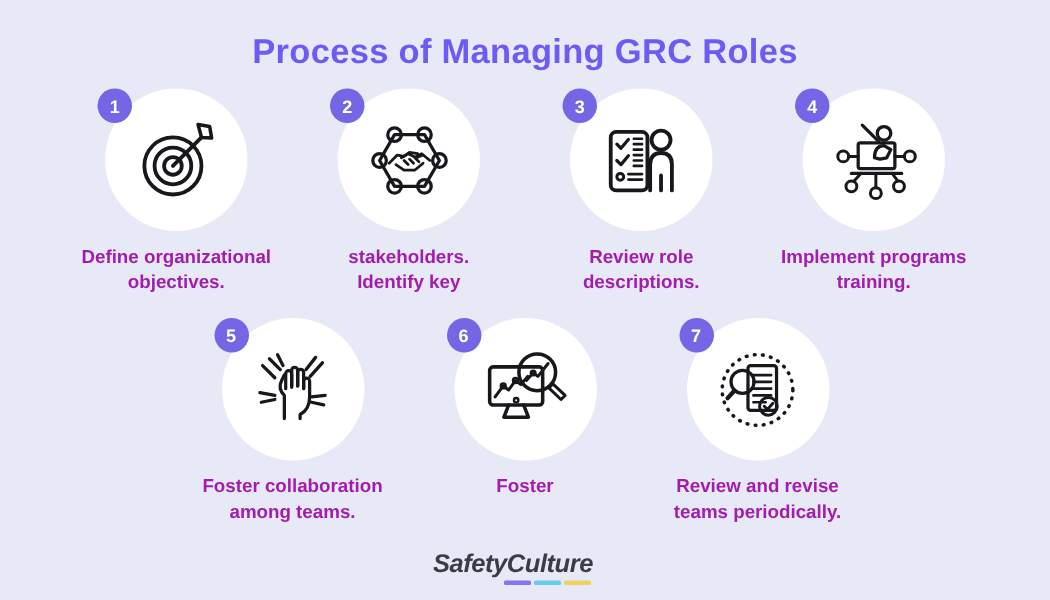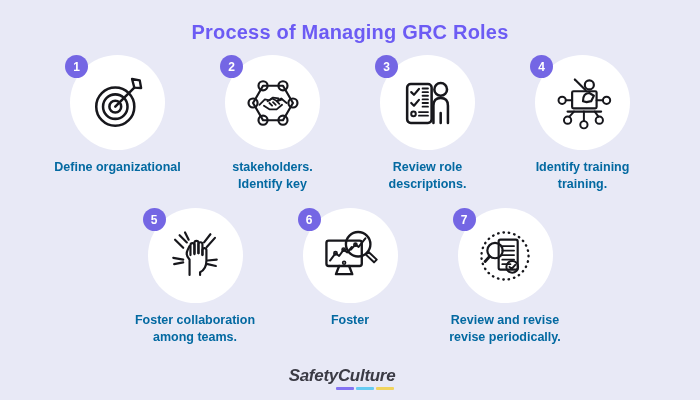--- a/index.html
+++ b/index.html
@@ -6,21 +6,21 @@
   body{font-family:"Liberation Sans","DejaVu Sans",sans-serif;}
   .canvas{
     width:700px;height:400px;
     background:#E8E9F6;
     position:relative;
     overflow:hidden;
   }
   .title{
     text-align:center;
     padding-top:21px;
-    font-size:20px;
+    font-size:23px;
     font-weight:bold;
     color:#6C5BF4;
     letter-spacing:.2px;
   }
   .row{display:flex;justify-content:center;}
   .row1{margin-top:11px;}
   .row2{margin-top:16px;}
   .step{
     width:155px;
     display:flex;
@@ -39,21 +39,21 @@
     width:23px;height:23px;border-radius:50%;
     background:#7466E4;color:#FFFFFF;
     font-size:12px;font-weight:bold;
     display:flex;align-items:center;justify-content:center;
     z-index:2;
   }
   .label{
     margin-top:9px;
     font-size:12.5px;
     font-weight:bold;
-    color:#0369a1;
+    color:#a21caf;
     text-align:center;
     line-height:1.33;
   }
   .icon{width:58px;height:58px;}
   .icon *{stroke:#17171C;fill:none;stroke-linecap:round;stroke-linejoin:round;}
   .logo-row{
     position:absolute;
     left:0;right:16px;bottom:14px;
     display:flex;justify-content:center;
   }
@@ -93,20 +93,21 @@
             <circle cx="29" cy="36" r="21" stroke-width="2.8"></circle>
             <circle cx="29" cy="36" r="13.5" stroke-width="2.8"></circle>
             <circle cx="29" cy="36" r="6.5" stroke-width="2.8"></circle>
             <line x1="29" y1="36" x2="50" y2="15" stroke-width="2.8"></line>
             <path d="M50,15 l-2.5,-9.5 8.5,1.5 1.5,8.5 z" stroke-width="2.6"></path>
           </svg>
         </div>
       </div>
       <div class="label">
         <div>Define organizational</div>
+        <div>objectives.</div>
       </div>
     </div>
 
     <div class="step">
       <div class="circle-wrap">
         <span class="badge">2</span>
         <div class="circle">
           <svg class="icon" viewBox="0 0 64 64">
             <polygon points="54,32 43,13 21,13 10,32 21,51 43,51" stroke-width="2.4"></polygon>
             <circle cx="54" cy="32" r="5" fill="#fff" stroke-width="2.4"></circle>
@@ -166,21 +167,21 @@
             <circle cx="58" cy="29" r="4" stroke-width="2.2"></circle>
             <circle cx="15" cy="51" r="4" stroke-width="2.2"></circle>
             <circle cx="50" cy="51" r="4" stroke-width="2.2"></circle>
             <circle cx="33" cy="56" r="4" stroke-width="2.2"></circle>
             <path d="M13,29 H20 M47,29 H54" stroke-width="2.2"></path>
             <path d="M22,41.5 L17,47 M45,41.5 L49,47 M33,41.5 V52" stroke-width="2.2"></path>
           </svg>
         </div>
       </div>
       <div class="label">
-        <div>Identify training</div>
+        <div>Implement programs</div>
         <div>training.</div>
       </div>
     </div>
 
   </div>
 
   <div class="row row2">
 
     <div class="step">
       <div class="circle-wrap">
@@ -238,21 +239,21 @@
             <path d="M29,21 H42 M29,26 H42 M29,31 H42 M29,36 H42 M29,41 H38" stroke-width="2"></path>
             <circle cx="21" cy="26" r="8.5" fill="#fff" stroke-width="2.4"></circle>
             <path d="M15,32.5 l-5,5.5" stroke-width="3.2"></path>
             <circle cx="40" cy="44" r="6.5" fill="#fff" stroke-width="2.2"></circle>
             <polyline points="37,44 39.3,46.3 43.3,41.8" stroke-width="2.2"></polyline>
           </svg>
         </div>
       </div>
       <div class="label">
         <div>Review and revise</div>
-        <div>revise periodically.</div>
+        <div>teams periodically.</div>
       </div>
     </div>
 
   </div>
 
   <div class="logo-row">
     <div class="logo">
       <span>SafetyCulture</span>
       <div class="logo-underline">
         <span class="seg-purple"></span>

